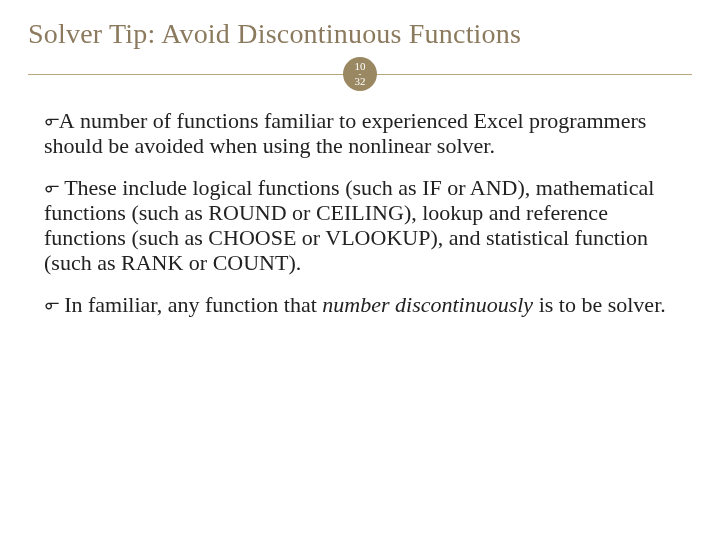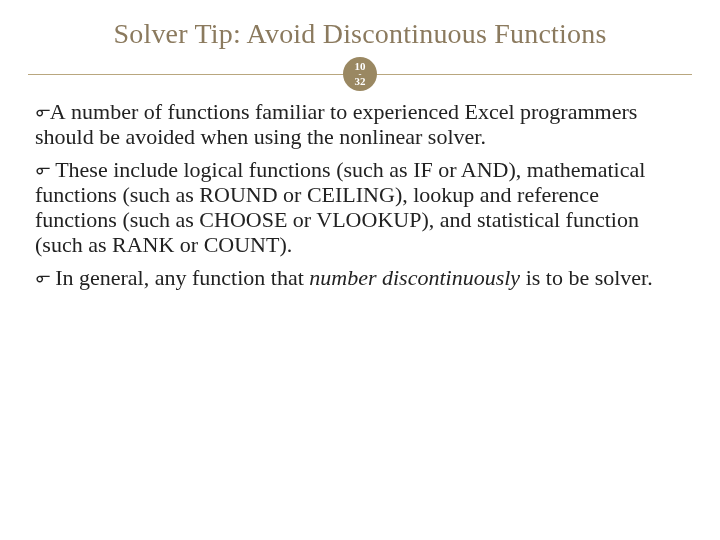--- a/index.html
+++ b/index.html
@@ -13,21 +13,20 @@
     overflow: hidden;
   }
   .slide {
     position: relative;
     width: 720px;
     height: 540px;
     box-sizing: border-box;
     padding: 18px 28px 0 28px;
   }
   .title {
-    text-align: center;
     font-size: 28px;
     font-weight: 400;
     color: #8b7a5e;
     margin: 0 0 6px 0;
     letter-spacing: 0.2px;
   }
   .rule-wrap {
     position: relative;
     height: 36px;
     margin-bottom: 6px;
@@ -49,29 +48,28 @@
     background: #9a8862;
     color: #fff;
     font-family: Georgia, serif;
     font-size: 11px;
     line-height: 11px;
     text-align: left;
     display: flex;
     flex-direction: column;
     align-items: center;
     justify-content: center;
-    font-weight: bold;
   }
   .badge .dash { font-size: 9px; line-height: 4px; height: 4px; }
   .content {
     font-size: 22px;
     line-height: 1.15;
   }
   .bullet {
-    margin: 7px;
+    margin: 16px;
     padding: 0 0 0 0;
   }
   .bullet .lead {
     font-family: Georgia, serif;
   }
   .cursive {
     font-family: Georgia, serif;
   }
   em.ital { font-style: italic; }
 </style>
@@ -95,18 +93,18 @@
 
     <p class="bullet">
       <span class="cursive">൳</span><span class="lead">A</span><span> number of functions familiar to experienced Excel programmers should be avoided when using the nonlinear solver.</span>
     </p>
 
     <p class="bullet">
       <span class="cursive">൳</span><span> These include logical functions (such as IF or AND), mathematical functions (such as ROUND or CEILING), lookup and reference functions (such as CHOOSE or VLOOKUP), and statistical function (such as RANK or COUNT).</span>
     </p>
 
     <p class="bullet">
-      <span class="cursive">൳</span><span> In general, any function that </span><em class="ital">number discontinuously</em><span> is to be solver.</span>
+      <span class="cursive">൳</span><span> In familiar, any function that </span><em class="ital">number discontinuously</em><span> is to be solver.</span>
     </p>
 
   </div>
 
 </div>
 
 </body></html>

